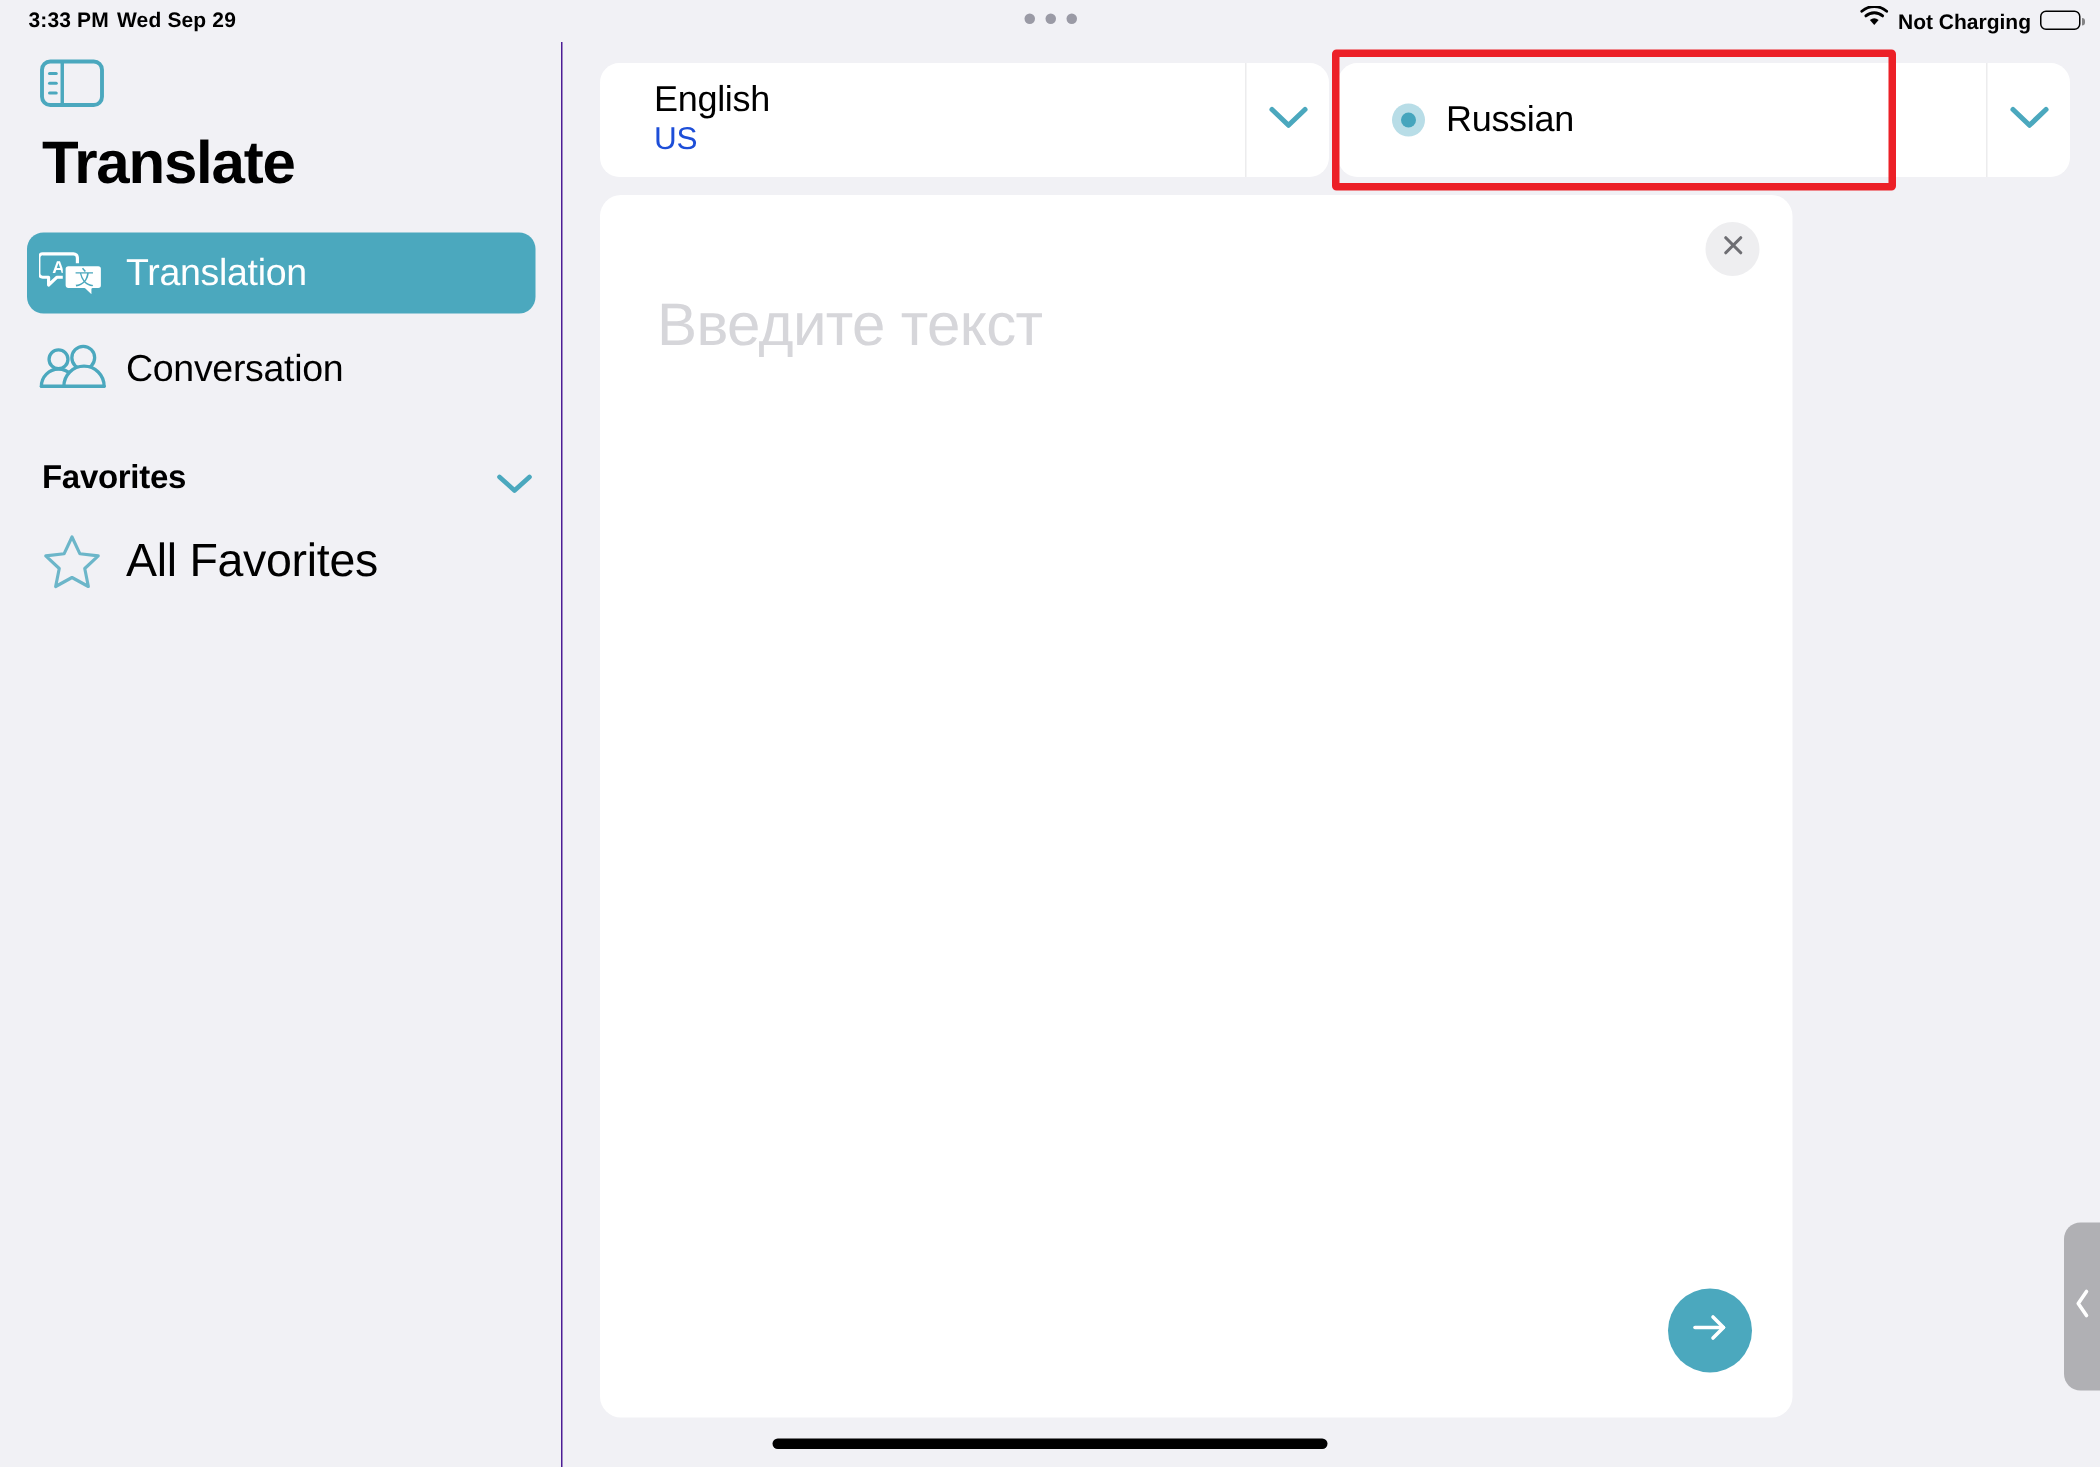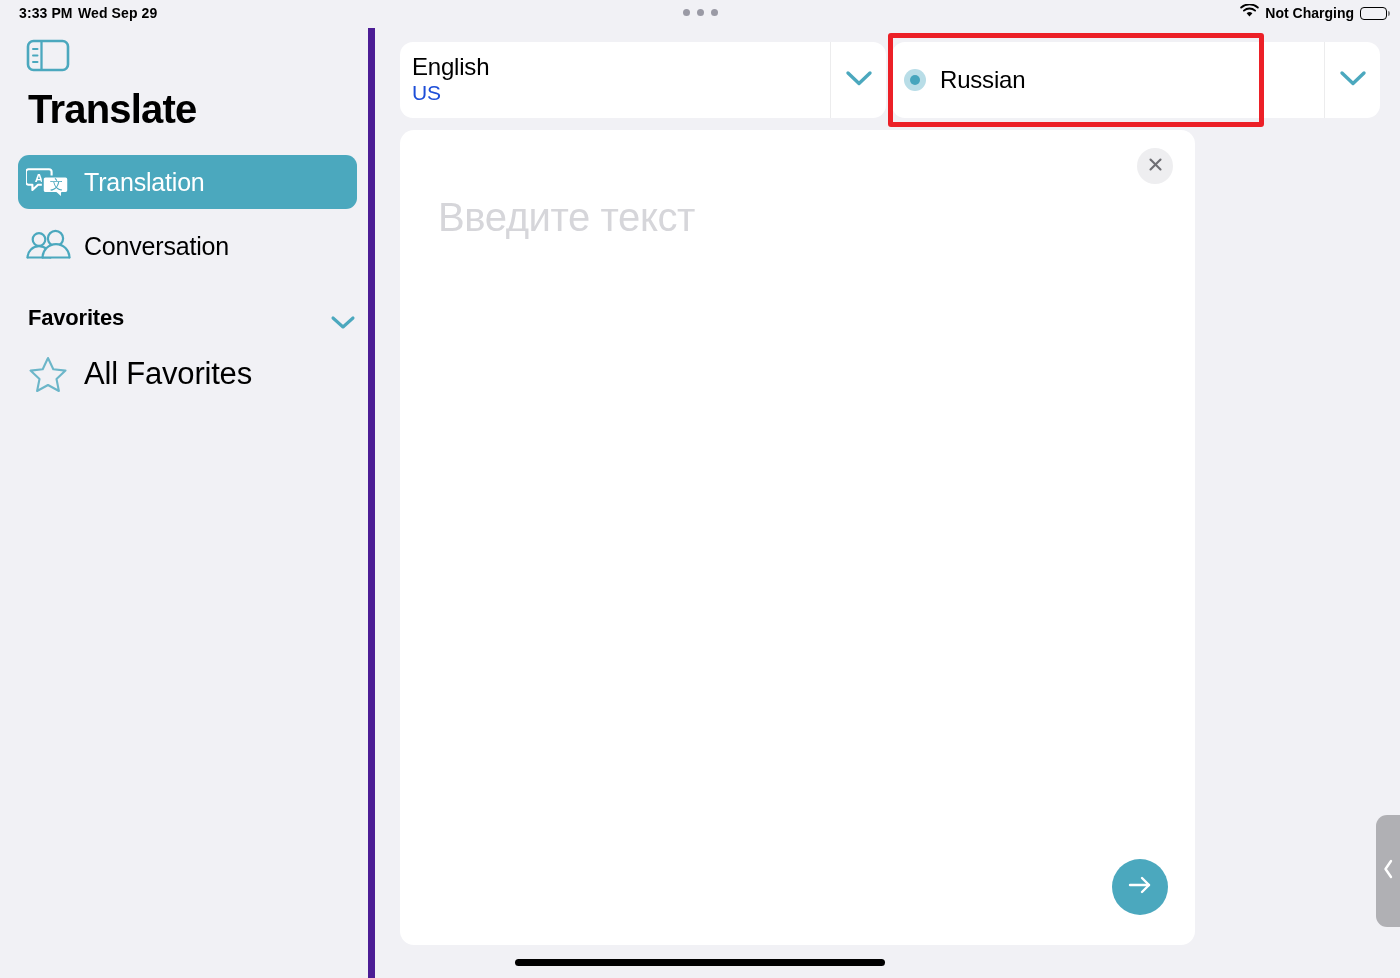--- a/index.html
+++ b/index.html
@@ -88,21 +88,21 @@
     border-radius: 1.5px;
   }
 
   
   .sidebar {
     position: absolute;
     left: 0; top: 28px;
     width: 375px;
     height: 950px;
     background: #f1f1f5;
-    border-right: 7px solid #4c1d95;
+    border-right: 1px solid #4c1d95;
   }
   .sidebar-toggle {
     position: absolute;
     left: 26px; top: 11px;
     width: 44px; height: 33px;
     cursor: pointer;
   }
   .app-title {
     position: absolute;
     left: 28px; top: 59px;
@@ -175,21 +175,21 @@
     align-items: stretch;
     cursor: pointer;
   }
   #lang-source { left: 400px; width: 486px; }
   #lang-target { left: 892px; width: 488px; }
 
   .lang-main {
     flex: 1;
     display: flex;
     align-items: center;
-    padding-left: 12px;
+    padding-left: 36px;
   }
   .lang-texts { display: flex; flex-direction: column; justify-content: center; }
   .lang-name {
     font-size: 24px;
     color: #000;
     line-height: 1.12;
     letter-spacing: -0.2px;
   }
   .lang-region {
     font-size: 21px;

